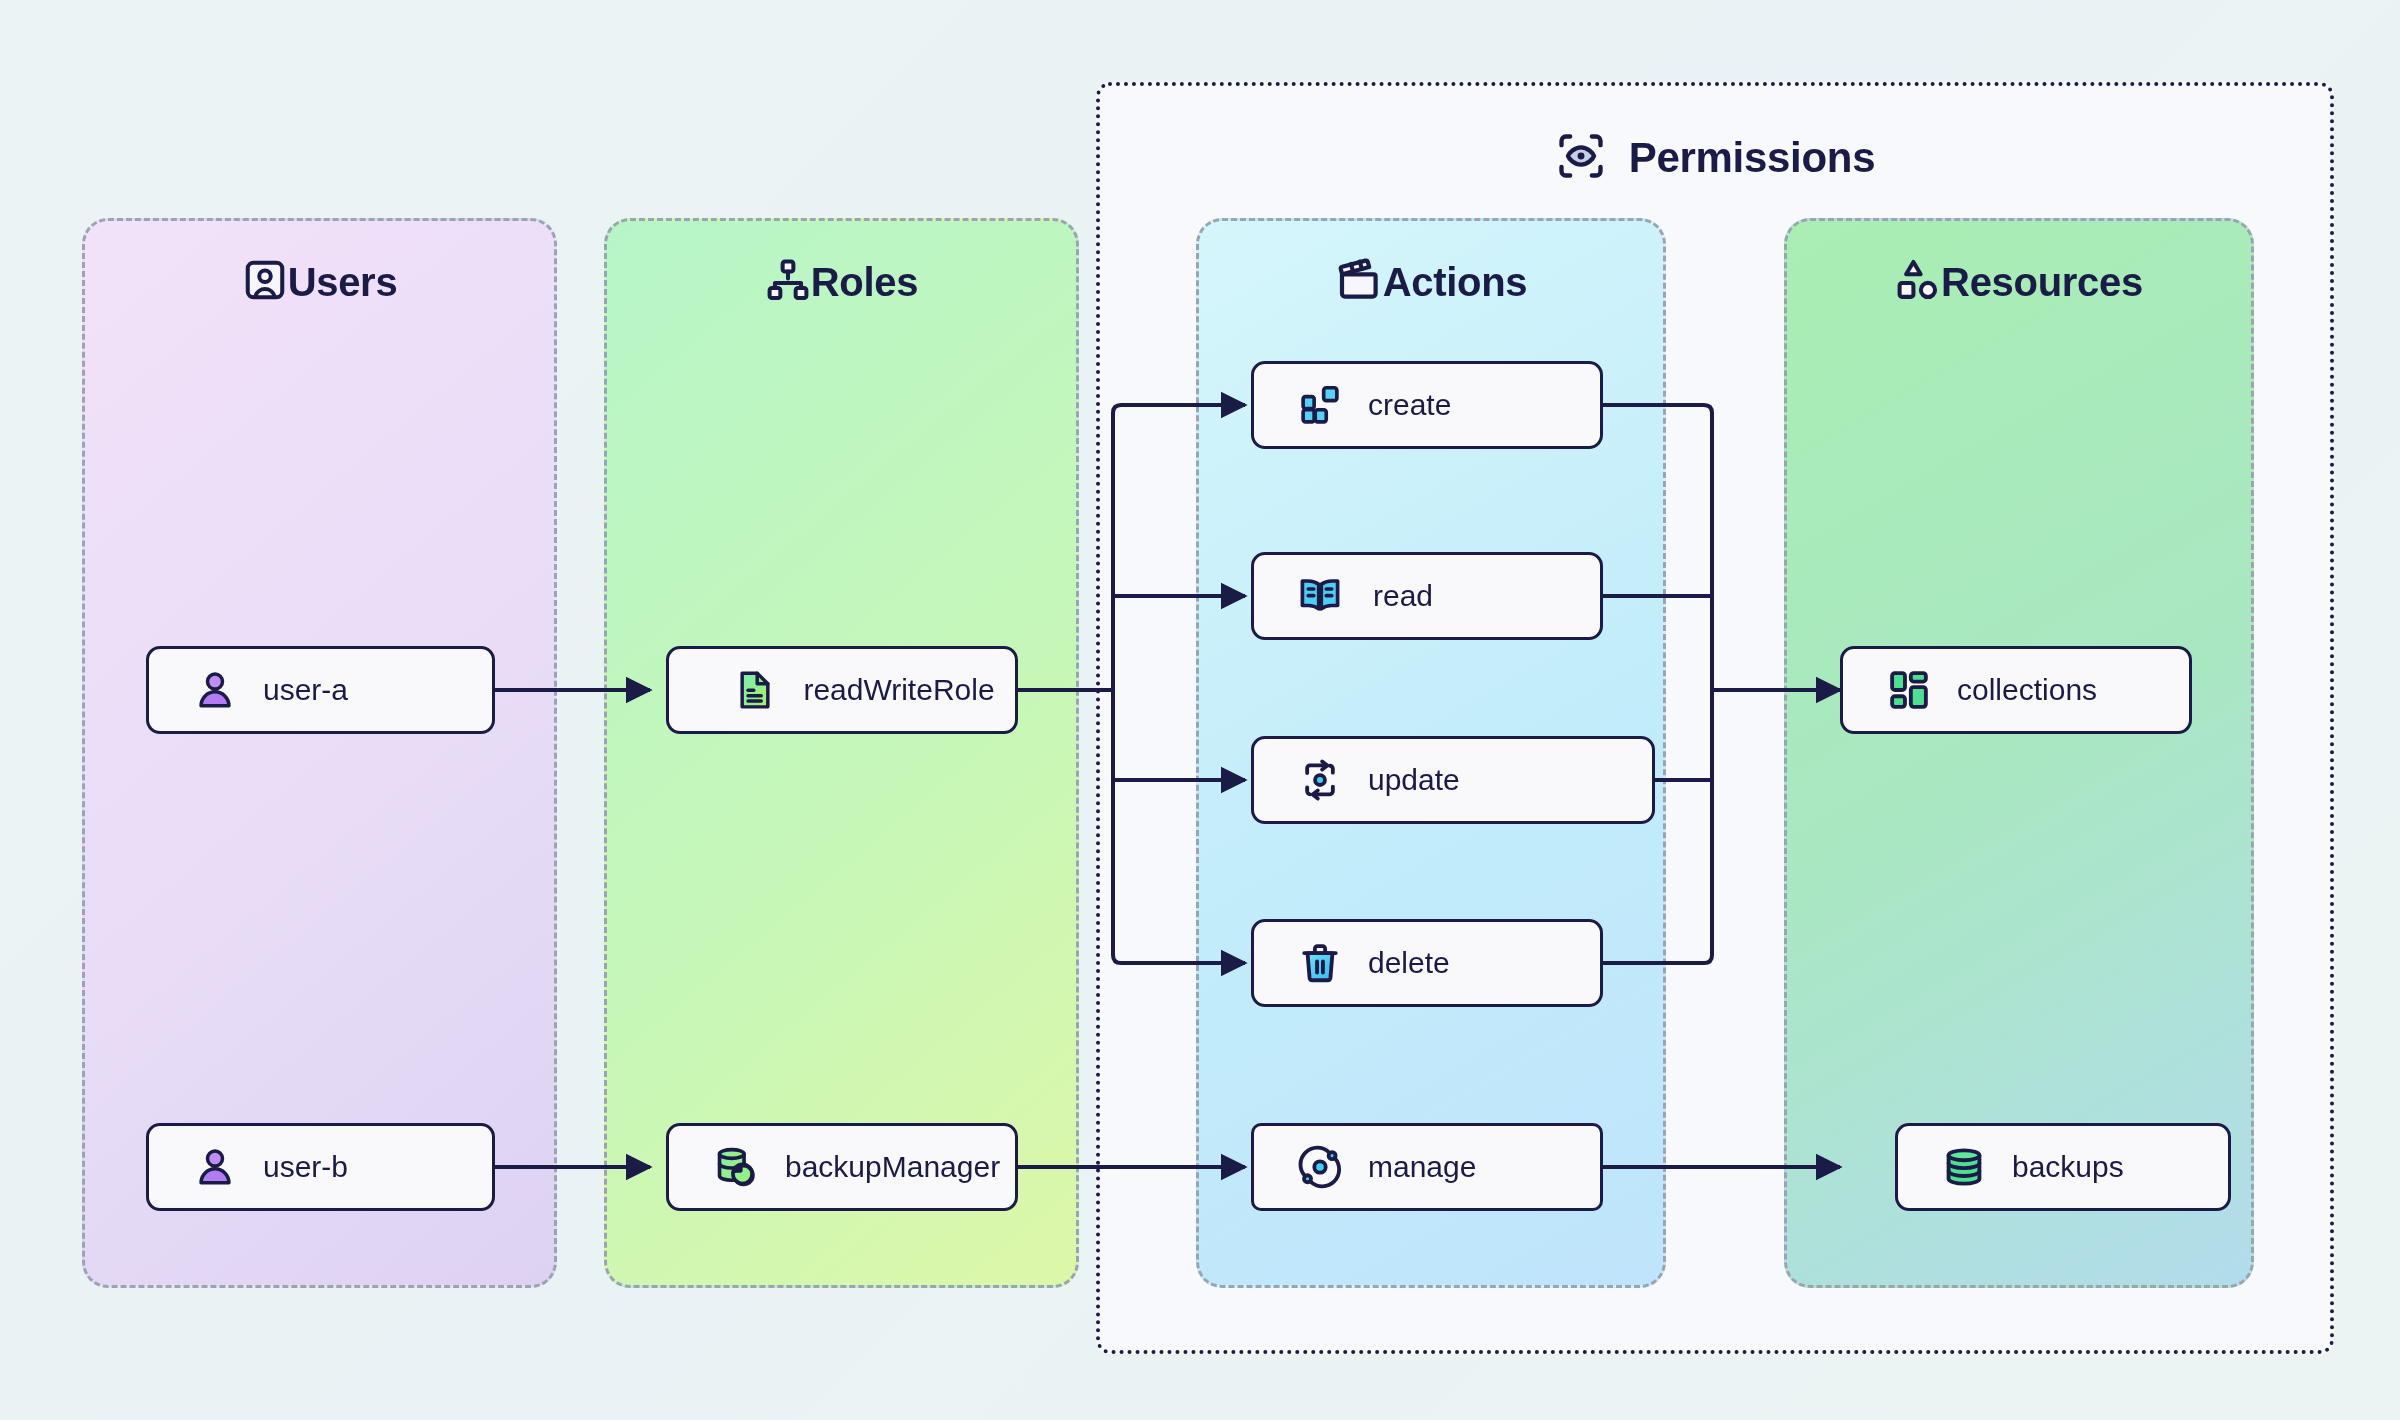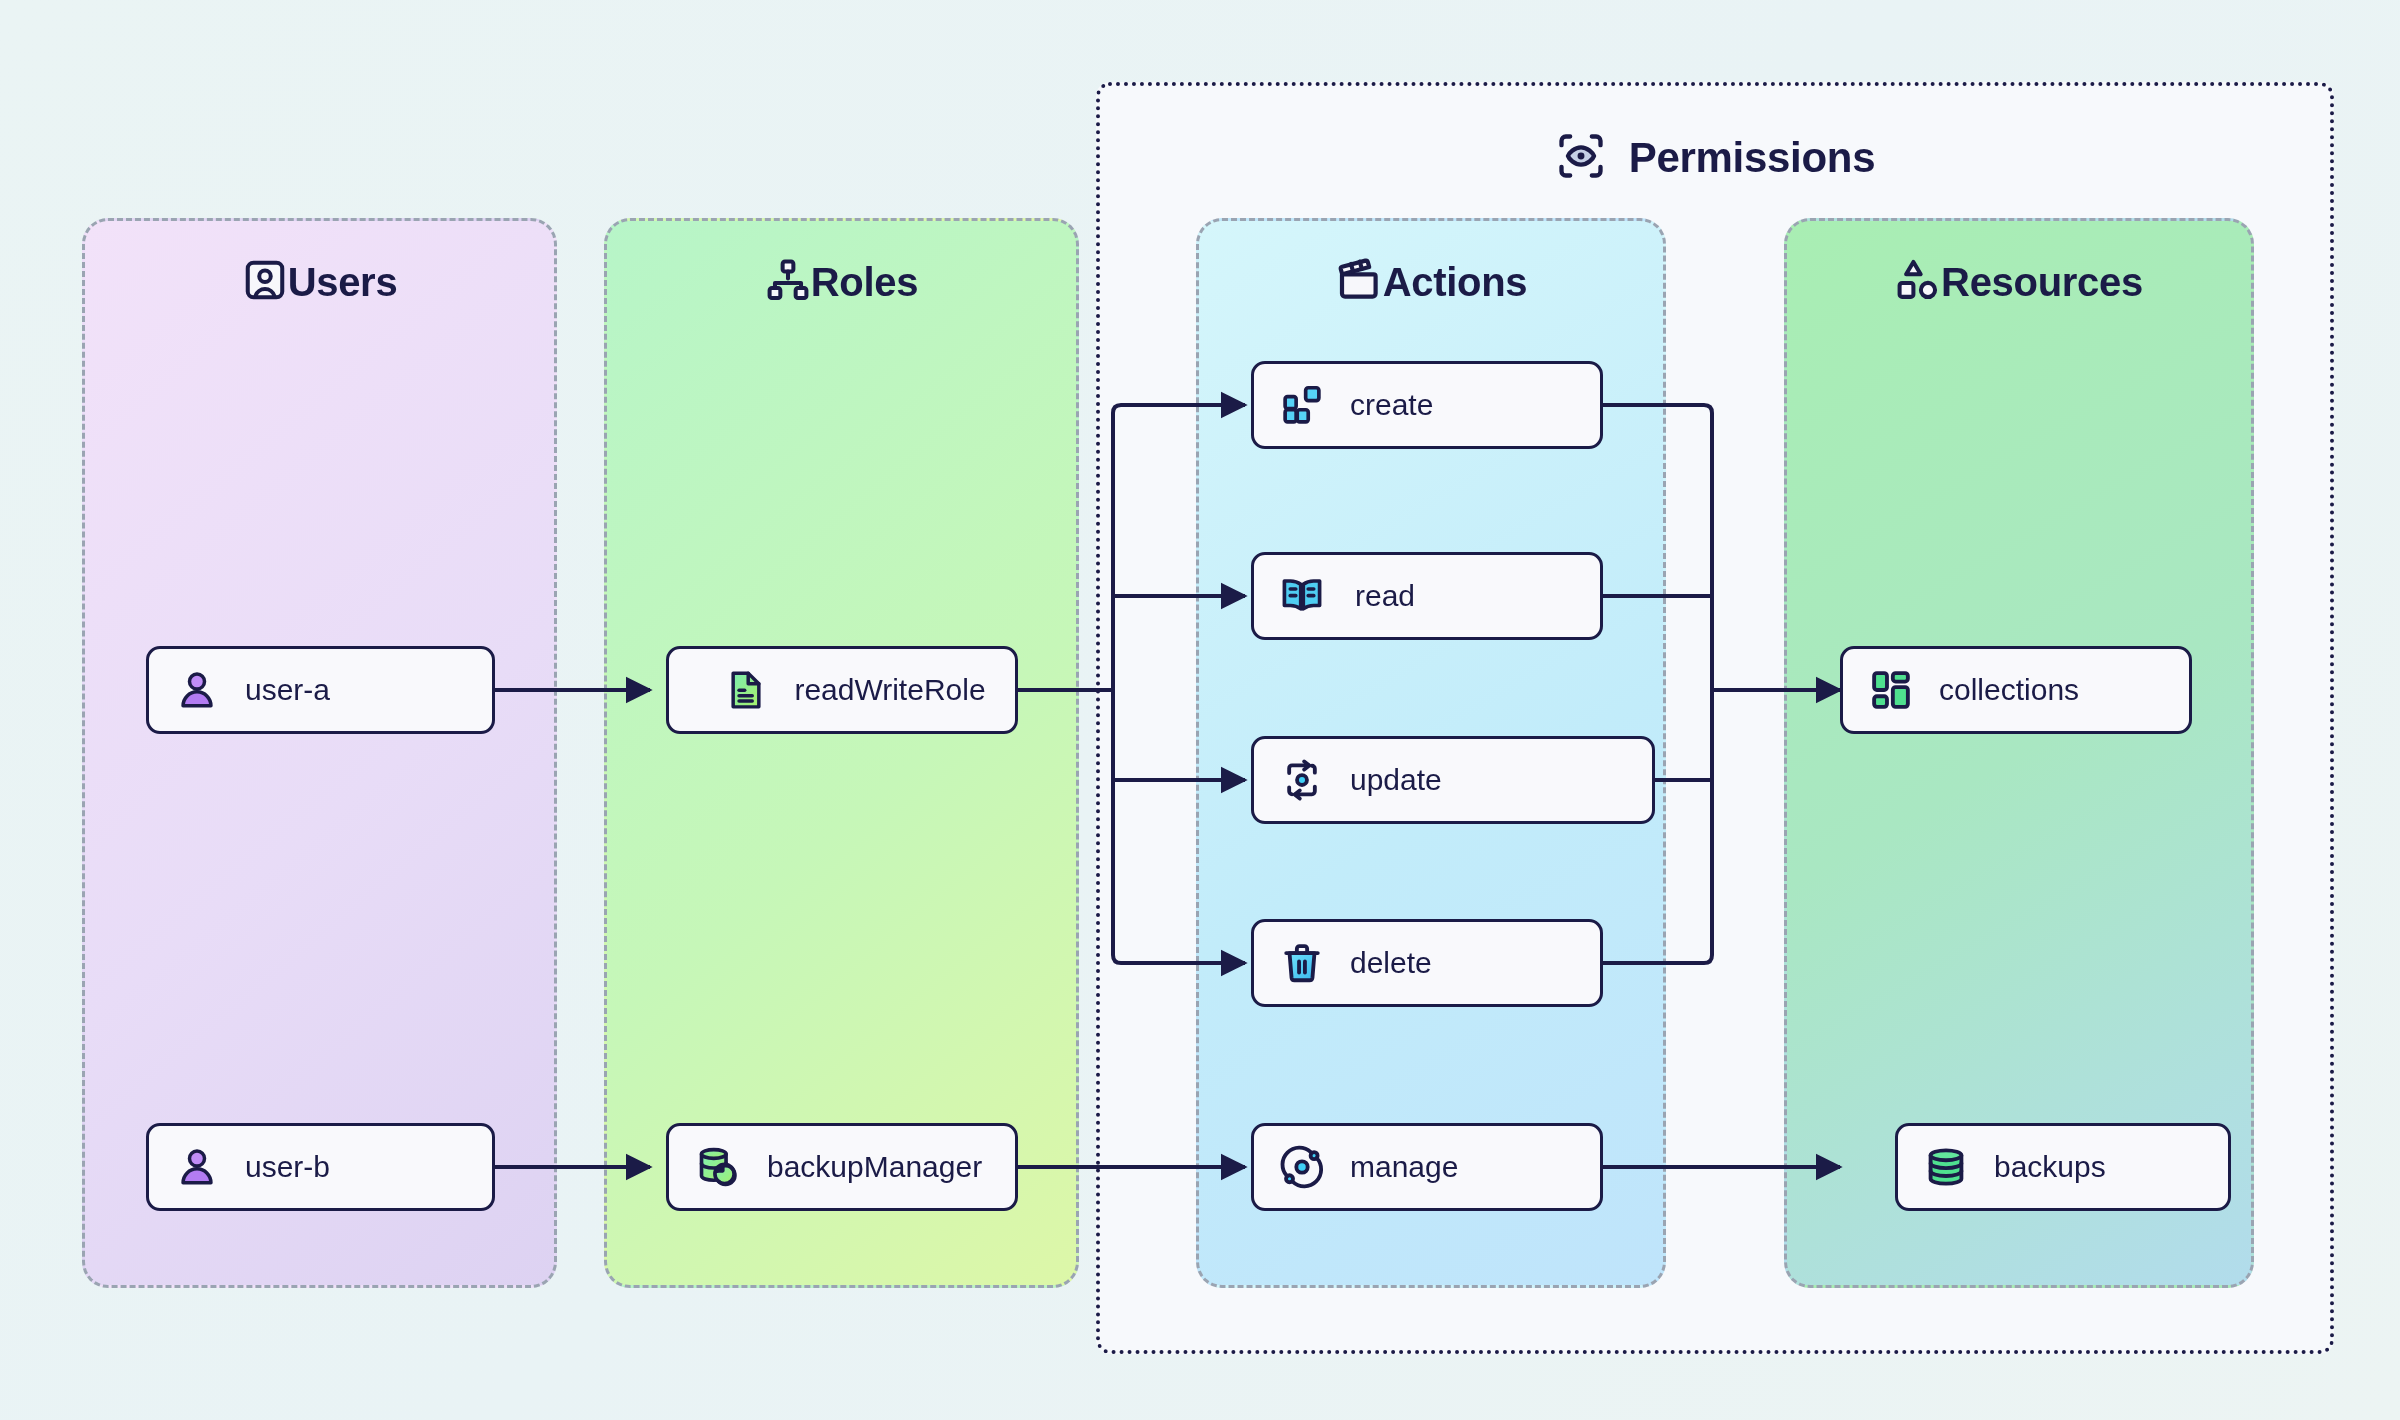--- a/index.html
+++ b/index.html
@@ -91,21 +91,21 @@
   
   .node {
     position: absolute;
     height: 88px;
     background: #f9f9fc;
     border: 3.5px solid #1b1b47;
     border-radius: 14px;
     display: flex;
     align-items: center;
     box-sizing: border-box;
-    padding-left: 26px;
+    padding-left: 44px;
     gap: 26px;
   }
   .node-label {
     font-size: 30px;
     color: #1b1b47;
     font-weight: 500;
     white-space: nowrap;
   }
   .node-icon { flex: 0 0 auto; display:block; line-height: 0; }
 
@@ -333,21 +333,21 @@
         <path d="M5.2 6.6h13.6l-1.1 13.4a1.6 1.6 0 0 1-1.6 1.4H7.9a1.6 1.6 0 0 1-1.6-1.4z" fill="url(#gTrash)"></path>
         <path d="M3.4 6.6h17.2"></path>
         <path d="M9.2 6.6V4.2a1.4 1.4 0 0 1 1.4-1.4h2.8a1.4 1.4 0 0 1 1.4 1.4v2.4"></path>
         <path d="M10.4 11.2v6.0"></path>
           <path d="M13.6 11.2v6.0"></path>
       </svg>
     </span>
     <span class="node-label">delete</span>
   </div>
 
-  <div class="node" style="left:1251px; top:1123px; width:352px;">
+  <div class="node" style="left:1251px; top:1123px; width:352px;border-radius:10px;">
     <span class="node-icon">
       <svg width="44" height="44" viewBox="0 0 24 24" fill="none" stroke="#1b1b47" stroke-width="2.1" stroke-linecap="round" stroke-linejoin="round">
         <circle cx="12" cy="12" r="3.1" fill="#3fd0f7"></circle>
         <circle cx="18.6" cy="5.8" r="1.9" fill="#3fd0f7"></circle>
         <circle cx="5.2" cy="18.4" r="1.9" fill="#3fd0f7"></circle>
         <path d="M16.8 3.9a9.2 9.2 0 0 0-13.0 13.0"></path>
         <path d="M7.0 20.1a9.2 9.2 0 0 0 13.0-13.0"></path>
       </svg>
     </span>
     <span class="node-label">manage</span>

